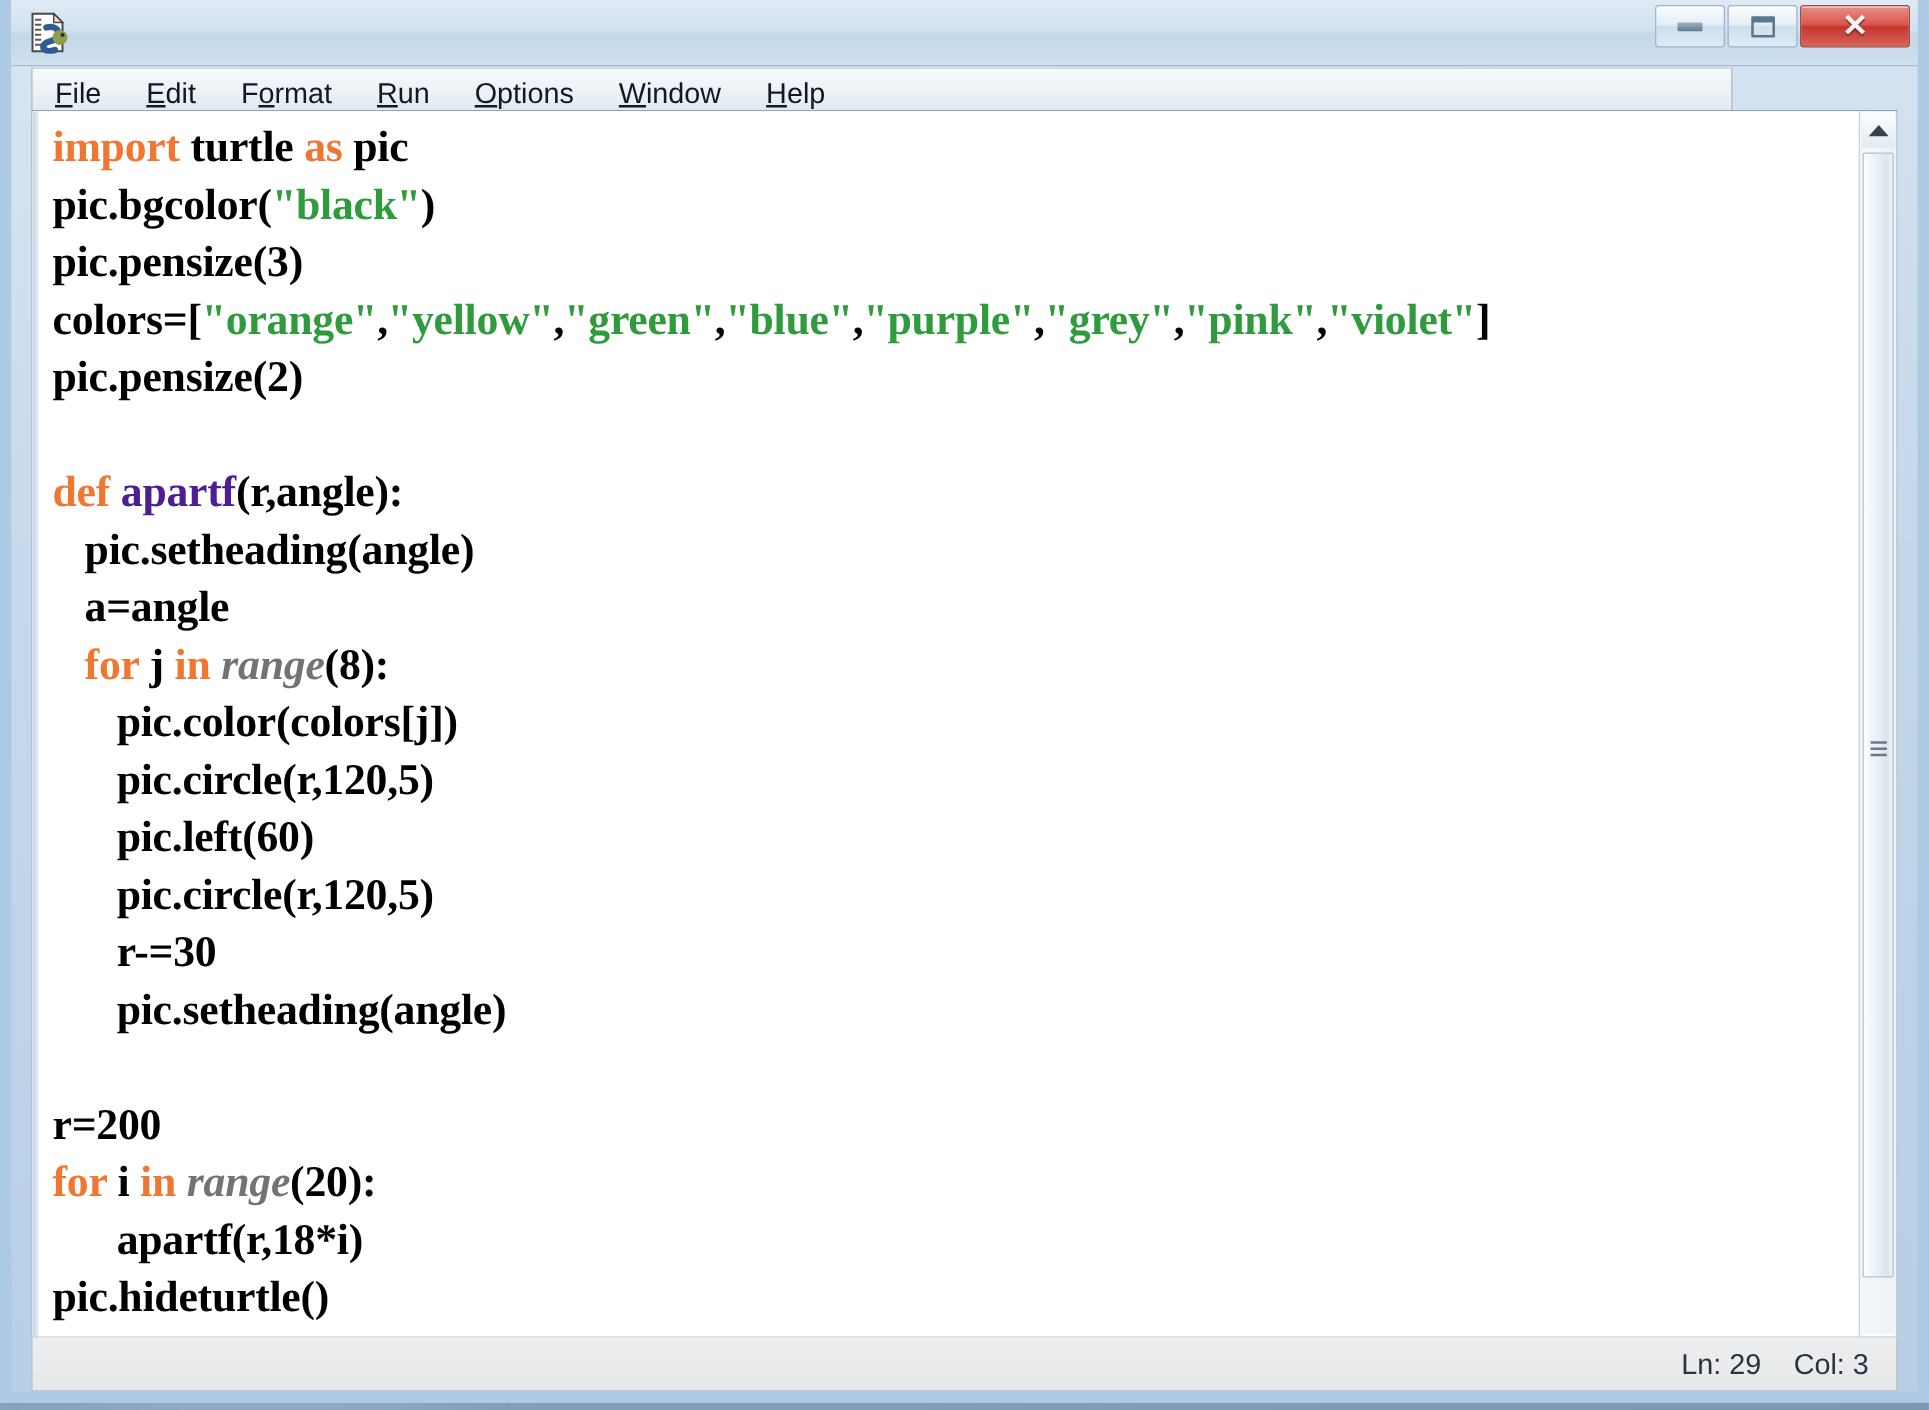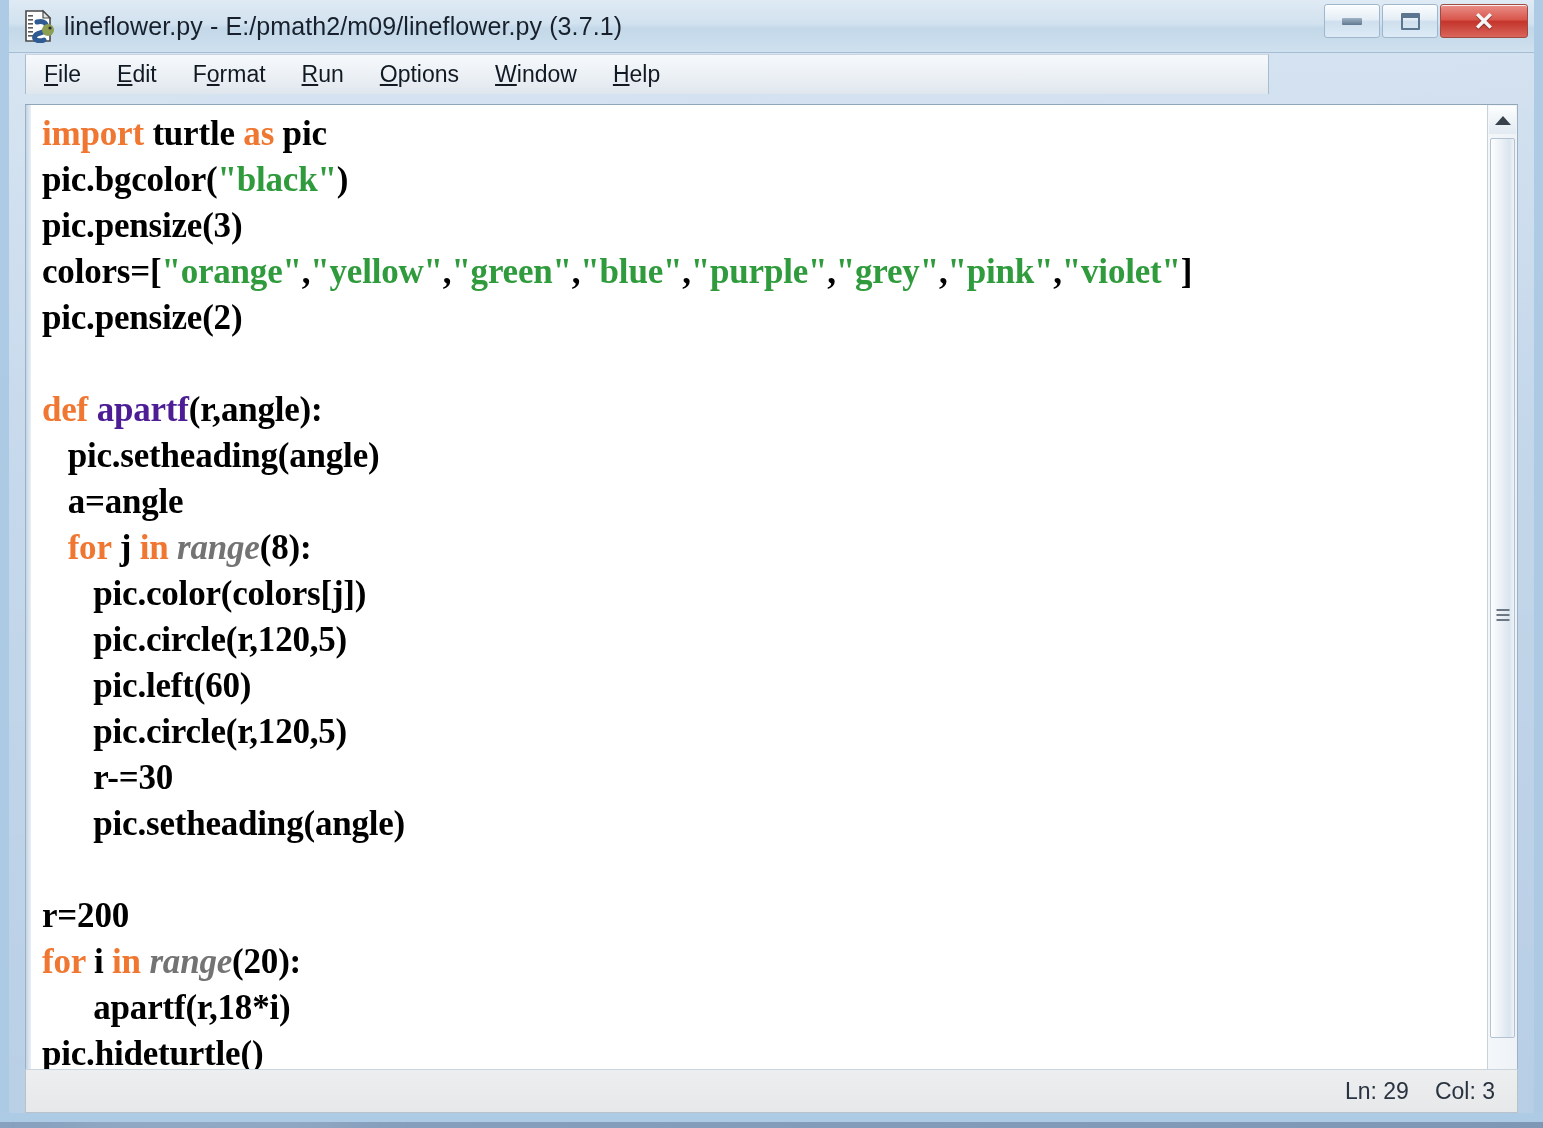--- a/index.html
+++ b/index.html
@@ -120,21 +120,21 @@
     line-height: 1;
     text-shadow: 0 1px 1px rgba(0,0,0,0.45);
     font-family: "Liberation Sans", sans-serif;
   }
 
   
   #menubar {
     position: absolute;
     left: 25px;
     top: 54px;
-    width: 1244px;
+    width: 1361px;
     height: 40px;
     box-sizing: border-box;
     background: linear-gradient(180deg, #f6f9fc 0%, #eaeff4 60%, #dfe6ed 100%);
     border-left: 1px solid #a9bcce;
     border-top: 1px solid #c9d6e2;
     border-right: 1px solid #a9bcce;
     display: flex;
     align-items: center;
     padding-left: 15px;
   }
@@ -145,21 +145,21 @@
     white-space: nowrap;
     padding: 2px 3px;
     cursor: default;
   }
   .menu-item u { text-decoration: underline; }
 
   
   #editor-outer {
     position: absolute;
     left: 25px;
-    top: 104px;
+    top: 88px;
     width: 1493px;
     height: 1009px;
     box-sizing: border-box;
     background: #ffffff;
     border: 1px solid #9db1c4;
     border-top: 1px solid #8fa5b8;
   }
   #code-area {
     position: absolute;
     left: 0;
@@ -300,21 +300,20 @@
       <rect x="6" y="10" width="5" height="1.6"></rect>
       <rect x="6" y="14" width="5" height="1.6"></rect>
       <rect x="6" y="18" width="5" height="1.6"></rect>
       <rect x="6" y="22" width="5" height="1.6"></rect>
       <rect x="6" y="26" width="5" height="1.6"></rect>
     </g>
     <path d="M15 13 c7 -2 11 2 9 7 c-2 5 -9 3 -11 7 c-2 4 4 6 9 4" fill="none" stroke="#2f5b92" stroke-width="5" stroke-linecap="round"></path>
     <circle cx="26" cy="21" r="6" fill="#8d9e52"></circle>
     <circle cx="28" cy="19" r="1.6" fill="#2d2d2d"></circle>
   </svg>
-  <div id="window-title">lineflower.py - E:/pmath2/m09/lineflower.py (3.7.1)</div>
 
   <div class="win-btns">
     <div class="win-btn">
       <div class="glyph-min"></div>
     </div>
     <div class="win-btn">
       <div class="glyph-max"></div>
     </div>
     <div class="win-btn close">
       <span class="glyph-close">✕</span>

